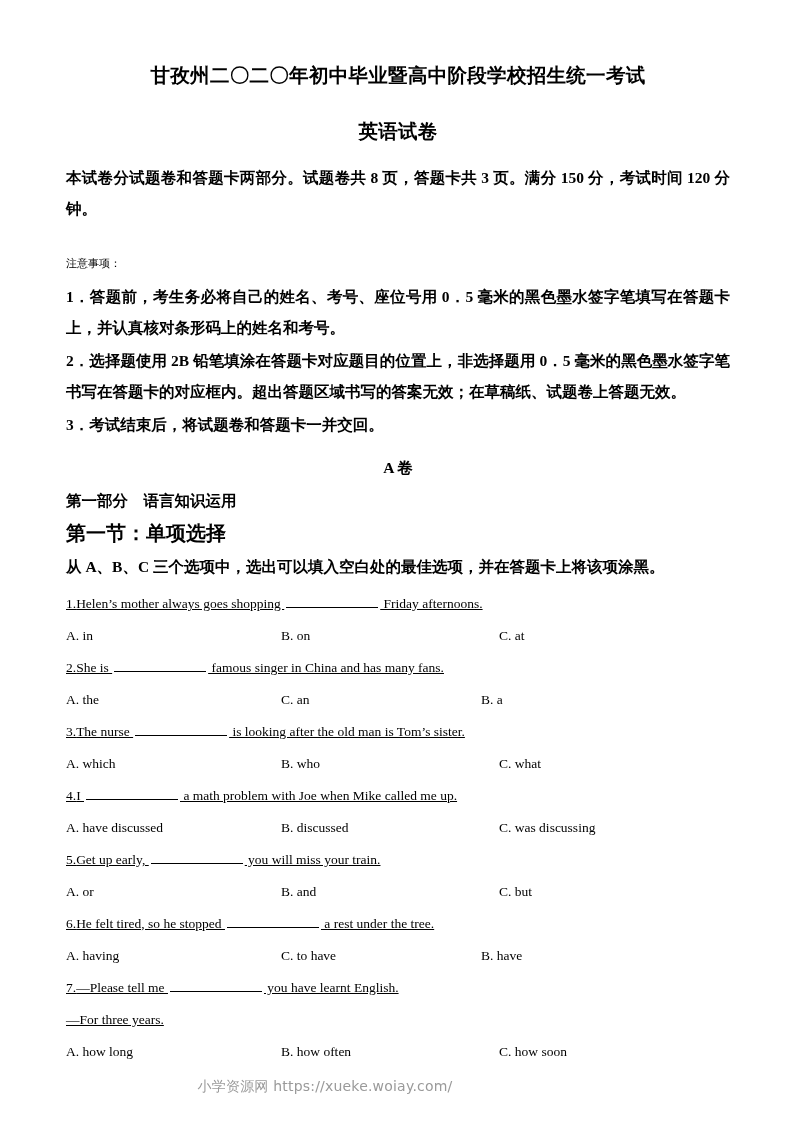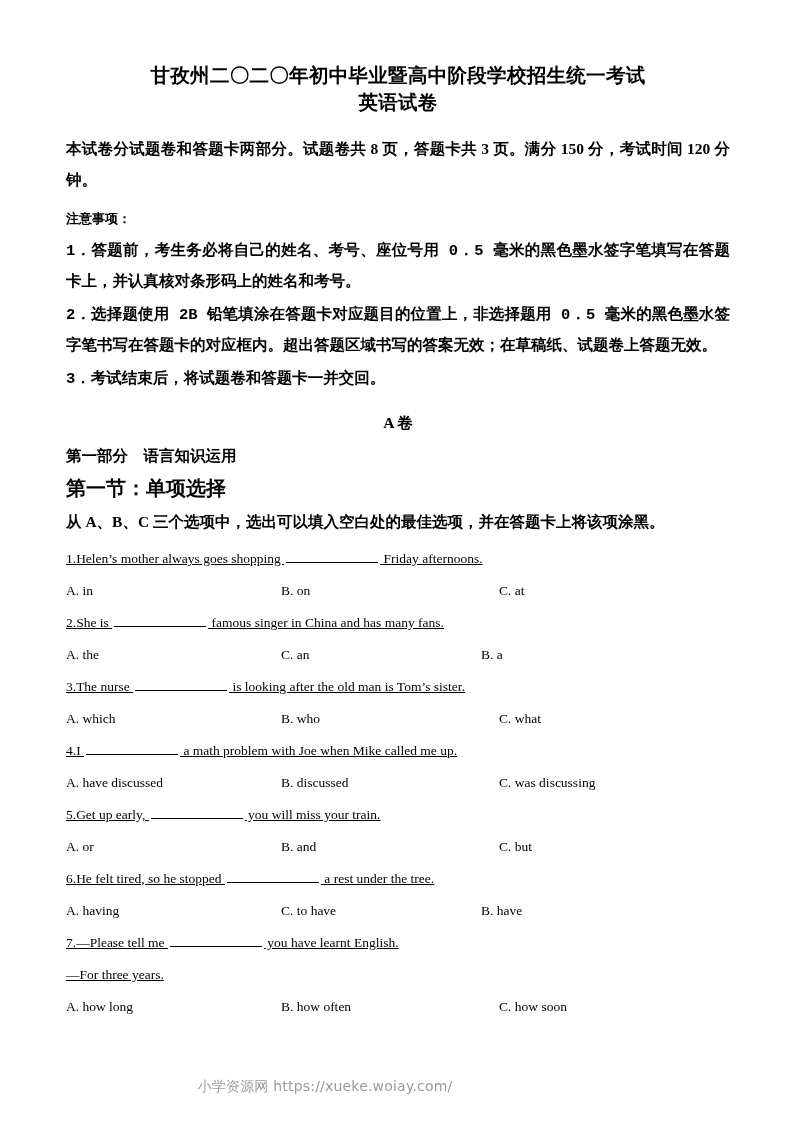--- a/index.html
+++ b/index.html
@@ -39,46 +39,45 @@
     letter-spacing: 0.3px;
     line-height: 1.2;
     margin-top: 64px;
   }
   .doc-subtitle {
     text-align: center;
     font-weight: bold;
     font-size: 19.5px;
     letter-spacing: 0.3px;
     line-height: 1.2;
-    margin-top: 4px;
+    margin-top: 33px;
   }
 
   
   .intro-para {
     font-size: 15.5px;
     font-weight: bold;
     line-height: 31px;
     margin-top: 18px;
     text-align: justify;
     text-justify: inter-ideograph;
   }
   .notice-label {
-    font-size: 13px;
-    font-weight: bold;
+    font-size: 11px;
+    font-weight: normal;
     line-height: 31px;
-    margin-top: 8px;
+    margin-top: 24px;
   }
   .notice-item {
     font-size: 15.5px;
     font-weight: bold;
     line-height: 31px;
     margin-top: 2px;
     text-align: justify;
     text-justify: inter-ideograph;
-    font-family: Liberation Mono, monospace;
   }
 
   
   .section-mark {
     text-align: center;
     font-weight: bold;
     font-size: 15.5px;
     line-height: 28px;
     margin-top: 14px;
   }

